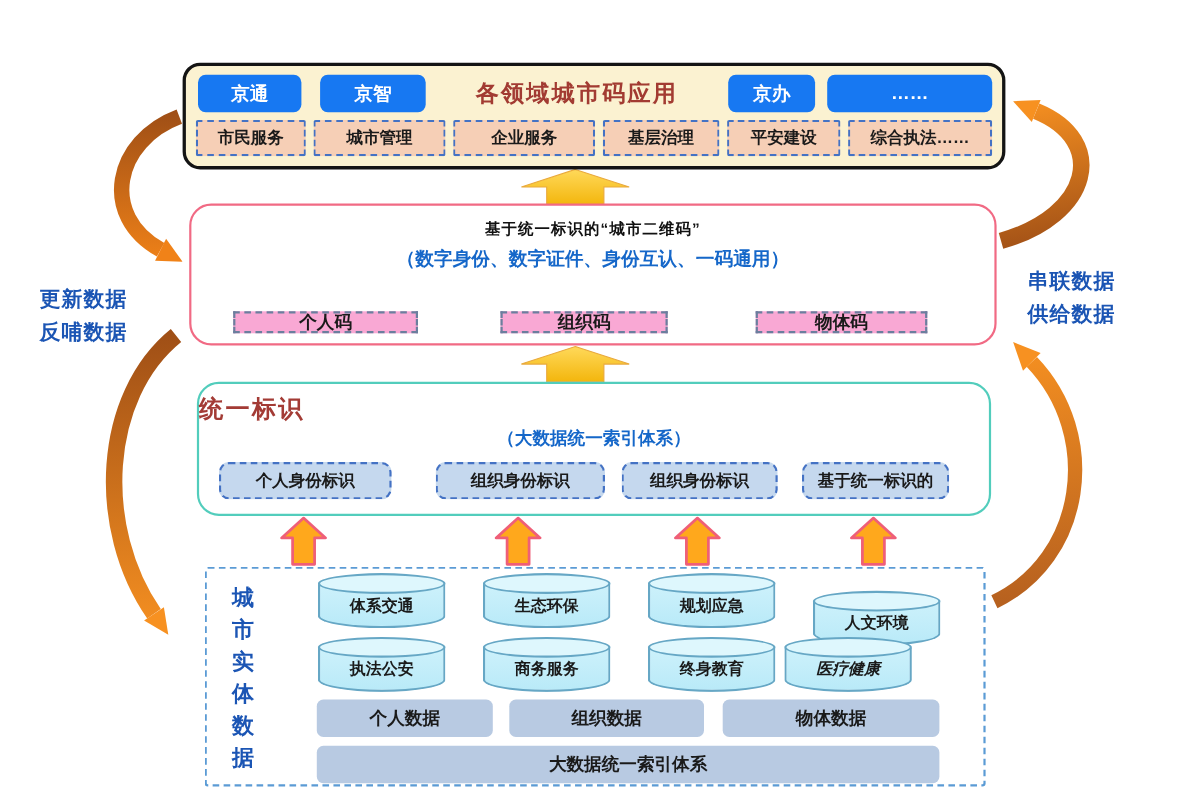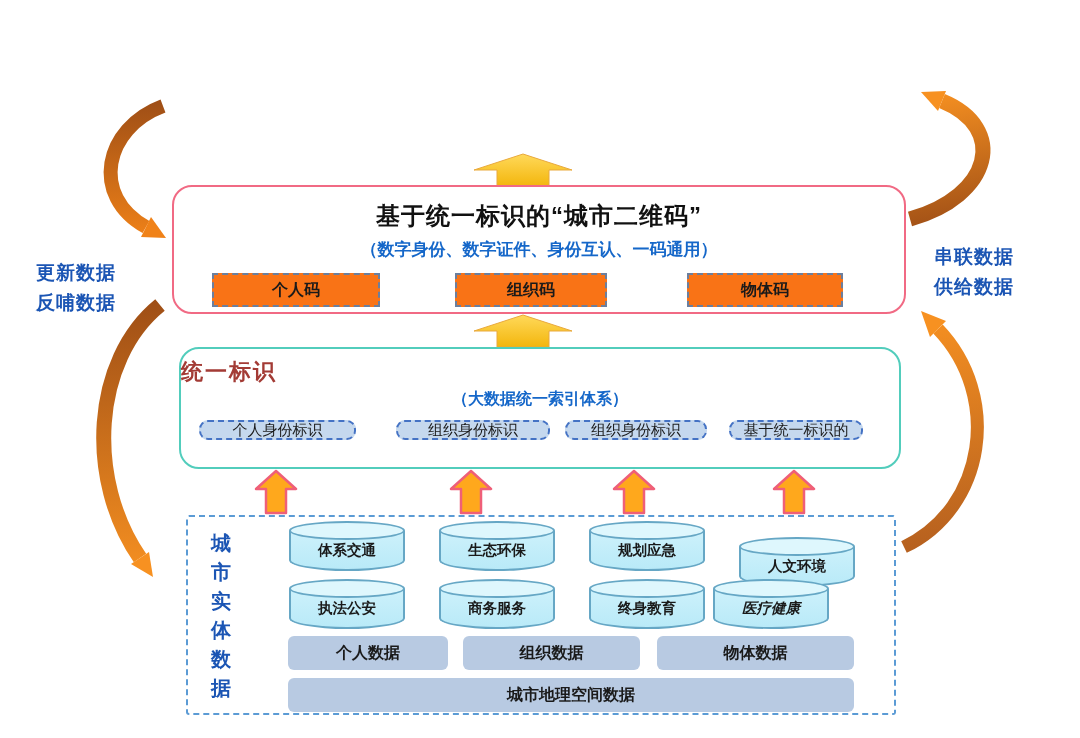--- a/index.html
+++ b/index.html
@@ -23,36 +23,36 @@
     border-radius:7px;display:flex;align-items:center;justify-content:center;box-sizing:border-box;}
   .l1-title{flex:1;text-align:center;font-size:21px;font-weight:bold;color:#A23B32;letter-spacing:2px;}
   .l1-row2{display:flex;gap:7px;height:34px;}
   .service-box{background:#F6CFB6;border:2px dashed #4472C4;border-radius:2px;
     display:flex;align-items:center;justify-content:center;font-size:15px;font-weight:bold;
     box-sizing:border-box;flex-basis:0;}
 
   
   #layer-qr{left:172px;top:185px;width:734px;height:129px;border:2.5px solid #F16A84;
     border-radius:20px;}
-  #layer-qr .big-title{margin-top:13px;text-align:center;font-size:24px;font-weight:bold;
+  #layer-qr .big-title{margin-top:13px;text-align:center;font-size:14px;font-weight:bold;
     color:#111;letter-spacing:1px;}
   .sub-title{margin-top:6px;text-align:center;font-size:17px;font-weight:bold;color:#1567C9;}
-  .gold-box{position:absolute;top:86px;height:34px;background:#f97316;
+  .gold-box{position:absolute;top:96px;height:20px;background:#f9a8d4;
     border:2px dashed #6b7f9e;box-sizing:border-box;display:flex;align-items:center;
     justify-content:center;font-size:16px;font-weight:bold;}
 
   
   #layer-id{left:179px;top:347px;width:722px;height:122px;border:2.5px solid #52CDBC;
     border-radius:20px;}
   #layer-id .big-title{margin-top:8px;text-align:left;font-size:22px;font-weight:bold;
     color:#A33B35;letter-spacing:2px;}
   #layer-id .sub-title{margin-top:2px;font-size:16px;}
-  .id-box{position:absolute;top:71px;height:20px;background:#C5D8EE;border:2px dashed #4472C4;
+  .id-box{position:absolute;top:71px;height:34px;background:#C5D8EE;border:2px dashed #4472C4;
     border-radius:9px;box-sizing:border-box;display:flex;align-items:center;justify-content:center;
-    font-size:15px;font-weight:normal;}
+    font-size:15px;font-weight:bold;}
 
   
   #layer-entity{left:186px;top:515px;width:710px;height:200px;border:2px dashed #5B9BD5;
     border-radius:3px;}
   #entity-label{position:absolute;left:16px;top:13px;width:34px;height:172px;display:flex;
     flex-direction:column;justify-content:space-between;align-items:center;
     color:#1B55B4;font-size:20px;font-weight:bold;}
   .cyl{position:absolute;width:116px;height:40px;
     background:linear-gradient(180deg,#CDF1FB 0%,#B9EAF8 100%);
     border:2px solid #66A7C5;border-top:none;box-sizing:border-box;
@@ -121,20 +121,37 @@
 
   <div class="side-label" style="left:36px;top:242px;margin-top:16px;">
     <div>更新数据</div>
     <div>反哺数据</div>
   </div>
   <div class="side-label" style="left:934px;top:242px;">
     <div>串联数据</div>
     <div>供给数据</div>
   </div>
 
+  <div id="layer-app" class="layer">
+    <div class="l1-row1">
+      <div class="blue-btn" style="width:94px;margin-left:2px;">京通</div>
+      <div class="blue-btn" style="width:96px;margin-left:17px;">京智</div>
+      <div class="l1-title">各领域城市码应用</div>
+      <div class="blue-btn" style="width:79px;">京办</div>
+      <div class="blue-btn" style="width:150px;margin-left:11px;">……</div>
+    </div>
+    <div class="l1-row2">
+      <div class="service-box" style="flex-grow:1.00;">市民服务</div>
+      <div class="service-box" style="flex-grow:1.22;">城市管理</div>
+      <div class="service-box" style="flex-grow:1.30;">企业服务</div>
+      <div class="service-box" style="flex-grow:1.07;">基层治理</div>
+      <div class="service-box" style="flex-grow:1.03;">平安建设</div>
+      <div class="service-box" style="flex-grow:1.33;">综合执法……</div>
+    </div>
+  </div>
 
   <div id="layer-qr" class="layer">
     <div class="big-title">基于统一标识的“城市二维码”</div>
     <div class="sub-title">（数字身份、数字证件、身份互认、一码通用）</div>
     <div class="gold-box" style="left:38px;width:168px;">个人码</div>
     <div class="gold-box" style="left:281px;width:152px;">组织码</div>
     <div class="gold-box" style="left:513px;width:156px;">物体码</div>
   </div>
 
   <div id="layer-id" class="layer">
@@ -178,16 +195,16 @@
     <div class="cyl" style="left:401px;top:72px;">
       <span>终身教育</span>
       </div>
     <div class="cyl" style="left:525px;top:72px;font-style:italic;">
       <span>医疗健康</span>
       </div>
 
     <div class="bar" style="left:100px;top:119px;width:160px;">个人数据</div>
     <div class="bar" style="left:275px;top:119px;width:177px;">组织数据</div>
     <div class="bar" style="left:469px;top:119px;width:197px;">物体数据</div>
-    <div class="bar" style="left:100px;top:161px;width:566px;">城市地理空间数据</div>
+    <div class="bar" style="left:100px;top:161px;width:566px;">大数据统一索引体系</div>
   </div>
 
 </div>
 
 </body></html>

